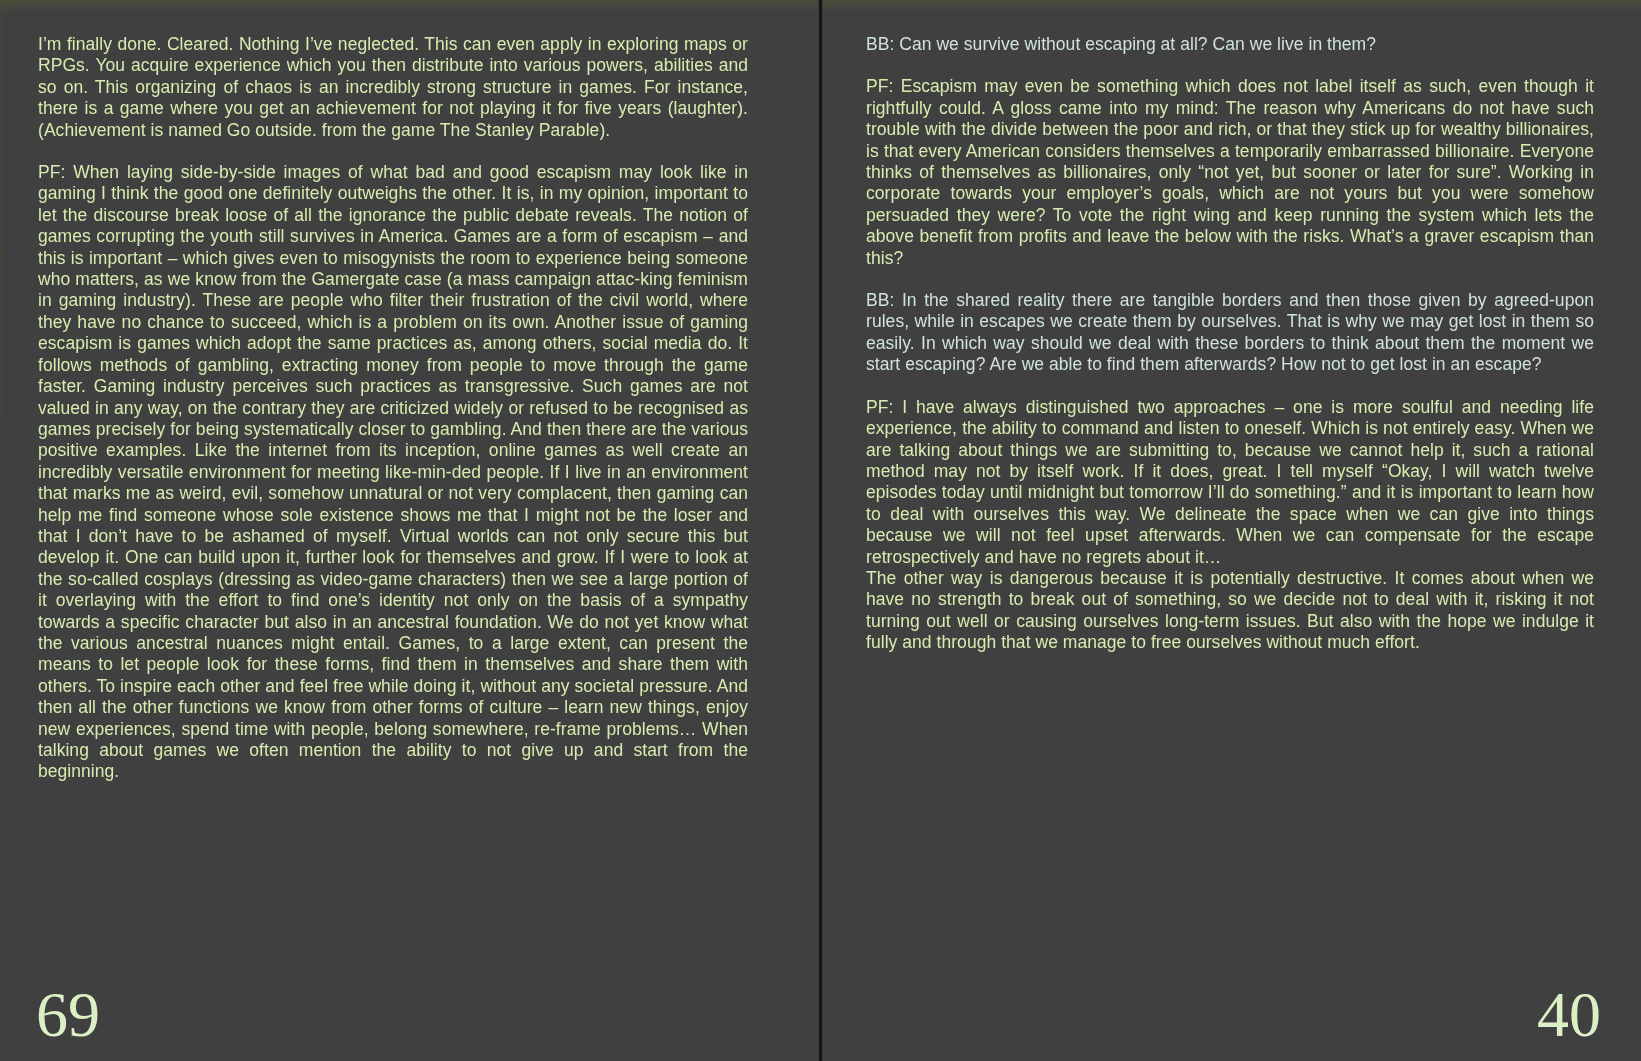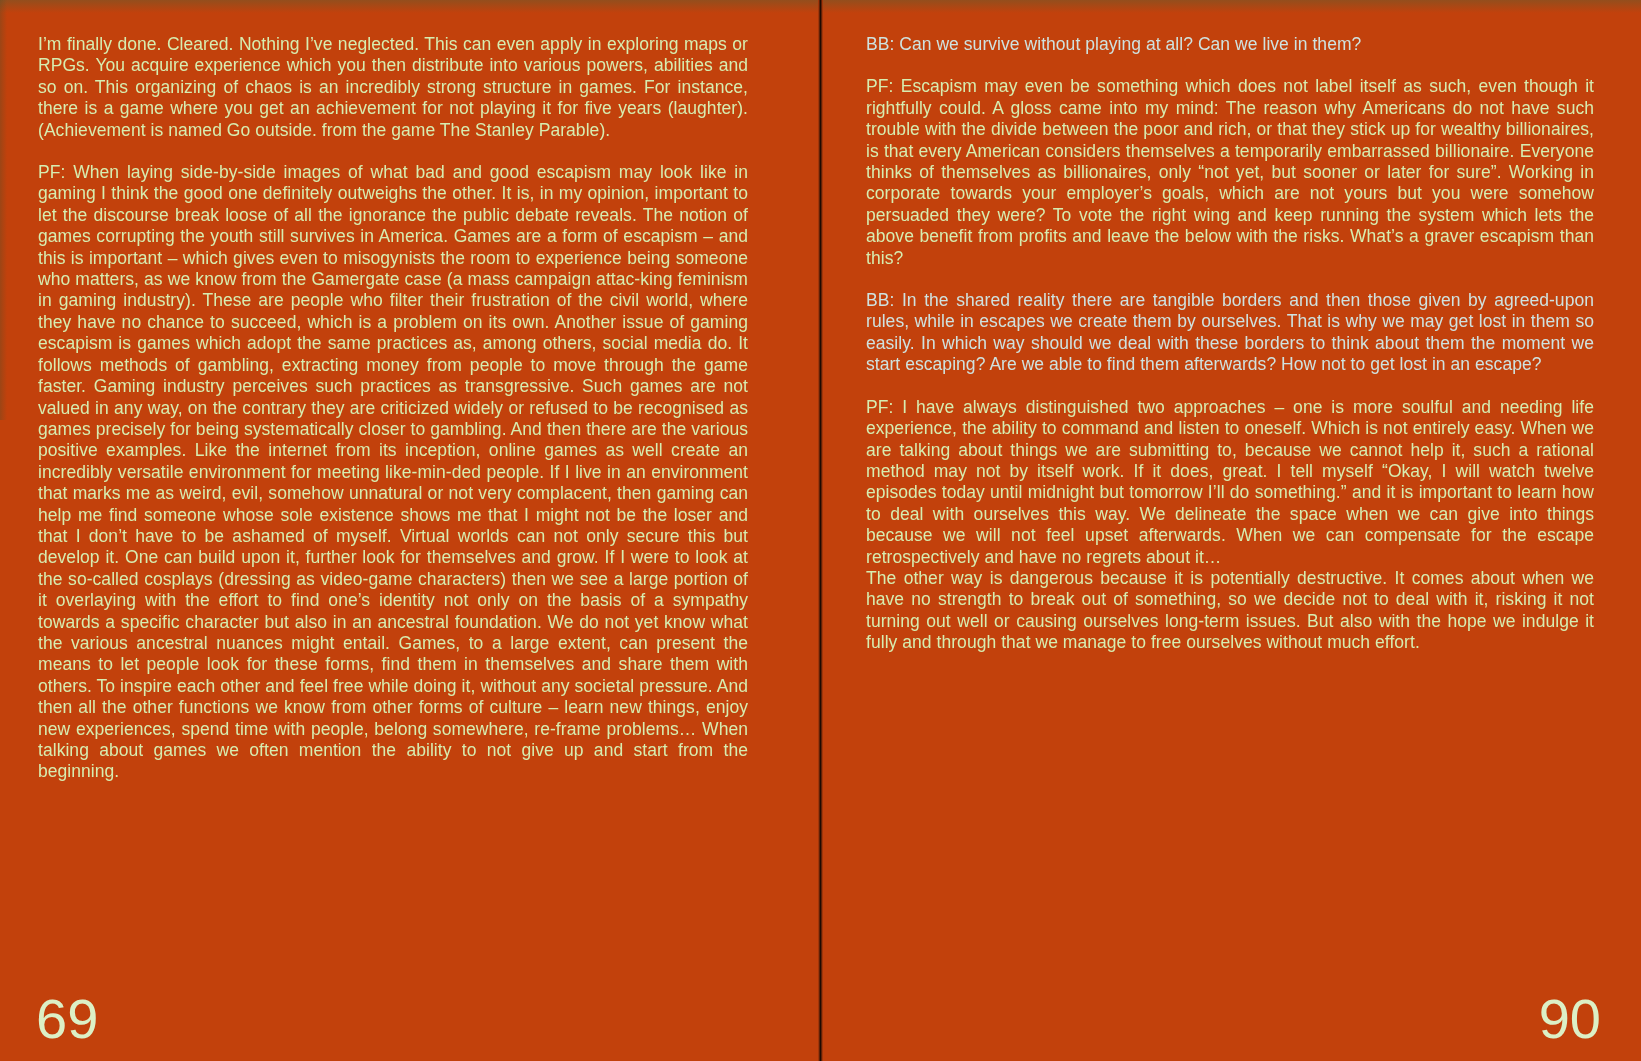--- a/index.html
+++ b/index.html
@@ -4,21 +4,21 @@
 <style>
   html, body {
     margin: 0;
     padding: 0;
     background: #020302;
   }
   .spread {
     position: relative;
     width: 1641px;
     height: 1061px;
-    background: #c2410c;
+    background: #404040;
     overflow: hidden;
     font-family: "Liberation Sans", sans-serif;
   }
   
   .edge-top-left, .edge-top-right {
     position: absolute;
     top: 0;
     height: 13px;
     background: linear-gradient(180deg, rgba(84, 96, 52, 0.42), rgba(0,0,0,0));
     pointer-events: none;
@@ -61,22 +61,22 @@
     letter-spacing: 0.05px;
     text-align: justify;
   }
   .para .segment { text-align: justify; }
   .answer { color: #d7edb0; }
   .question { color: #cfe2df; }
 
   .pageno {
     position: absolute;
     bottom: 14px;
-    font-family: Liberation Sans, sans-serif;
-    font-size: 56px;
+    font-family: Liberation Serif, serif;
+    font-size: 64px;
     line-height: 1;
     color: #dcf0c6;
   }
   .pageno-left { left: 36px; }
   .pageno-right { right: 40px; }
 </style>
 </head>
 <body>
 
 <div class="spread">
@@ -94,29 +94,29 @@
       <div class="para answer">
         <div class="segment">PF: When laying side-by-side images of what bad and good escapism may look like in gaming I think the good one definitely outweighs the other. It is, in my opinion, important to let the discourse break loose of all the ignorance the public debate reveals. The notion of games corrupting the youth still survives in America. Games are a form of escapism – and this is important – which gives even to misogynists the room to experience being someone who matters, as we know from the Gamergate case (a mass campaign attac-king feminism in gaming industry). These are people who filter their frustration of the civil world, where they have no chance to succeed, which is a problem on its own. Another issue of gaming escapism is games which adopt the same practices as, among others, social media do. It follows methods of gambling, extracting money from people to move through the game faster. Gaming industry perceives such practices as transgressive. Such games are not valued in any way, on the contrary they are criticized widely or refused to be recognised as games precisely for being systematically closer to gambling. And then there are the various positive examples. Like the internet from its inception, online games as well create an incredibly versatile environment for meeting like-min-ded people. If I live in an environment that marks me as weird, evil, somehow unnatural or not very complacent, then gaming can help me find someone whose sole existence shows me that I might not be the loser and that I don’t have to be ashamed of myself. Virtual worlds can not only secure this but develop it. One can build upon it, further look for themselves and grow. If I were to look at the so-called cosplays (dressing as video-game characters) then we see a large portion of it overlaying with the effort to find one’s identity not only on the basis of a sympathy towards a specific character but also in an ancestral foundation. We do not yet know what the various ancestral nuances might entail. Games, to a large extent, can present the means to let people look for these forms, find them in themselves and share them with others. To inspire each other and feel free while doing it, without any societal pressure. And then all the other functions we know from other forms of culture – learn new things, enjoy new experiences, spend time with people, belong somewhere, re-frame problems… When talking about games we often mention the ability to not give up and start from the beginning.</div>
       </div>
     </div>
     <div class="pageno pageno-left">69</div>
   </div>
 
   <div class="page page-right">
     <div class="text-col">
       <div class="para question">
-        <div class="segment">BB: Can we survive without playing at all? Can we live in them?</div>
+        <div class="segment">BB: Can we survive without escaping at all? Can we live in them?</div>
       </div>
       <div class="para answer">
         <div class="segment">PF: Escapism may even be something which does not label itself as such, even though it rightfully could. A gloss came into my mind: The reason why Americans do not have such trouble with the divide between the poor and rich, or that they stick up for wealthy billionaires, is that every American considers themselves a temporarily embarrassed billionaire. Everyone thinks of themselves as billionaires, only “not yet, but sooner or later for sure”. Working in corporate towards your employer’s goals, which are not yours but you were somehow persuaded they were? To vote the right wing and keep running the system which lets the above benefit from profits and leave the below with the risks. What’s a graver escapism than this?</div>
       </div>
       <div class="para question">
         <div class="segment">BB: In the shared reality there are tangible borders and then those given by agreed-upon rules, while in escapes we create them by ourselves. That is why we may get lost in them so easily. In which way should we deal with these borders to think about them the moment we start escaping? Are we able to find them afterwards? How not to get lost in an escape?</div>
       </div>
       <div class="para answer">
         <div class="segment">PF: I have always distinguished two approaches – one is more soulful and needing life experience, the ability to command and listen to oneself. Which is not entirely easy. When we are talking about things we are submitting to, because we cannot help it, such a rational method may not by itself work. If it does, great. I tell myself “Okay, I will watch twelve episodes today until midnight but tomorrow I’ll do something.” and it is important to learn how to deal with ourselves this way. We delineate the space when we can give into things because we will not feel upset afterwards. When we can compensate for the escape retrospectively and have no regrets about it…</div>
         <div class="segment">The other way is dangerous because it is potentially destructive. It comes about when we have no strength to break out of something, so we decide not to deal with it, risking it not turning out well or causing ourselves long-term issues. But also with the hope we indulge it fully and through that we manage to free ourselves without much effort.</div>
       </div>
     </div>
-    <div class="pageno pageno-right">90</div>
+    <div class="pageno pageno-right">40</div>
   </div>
 
 </div>
 
 </body></html>

